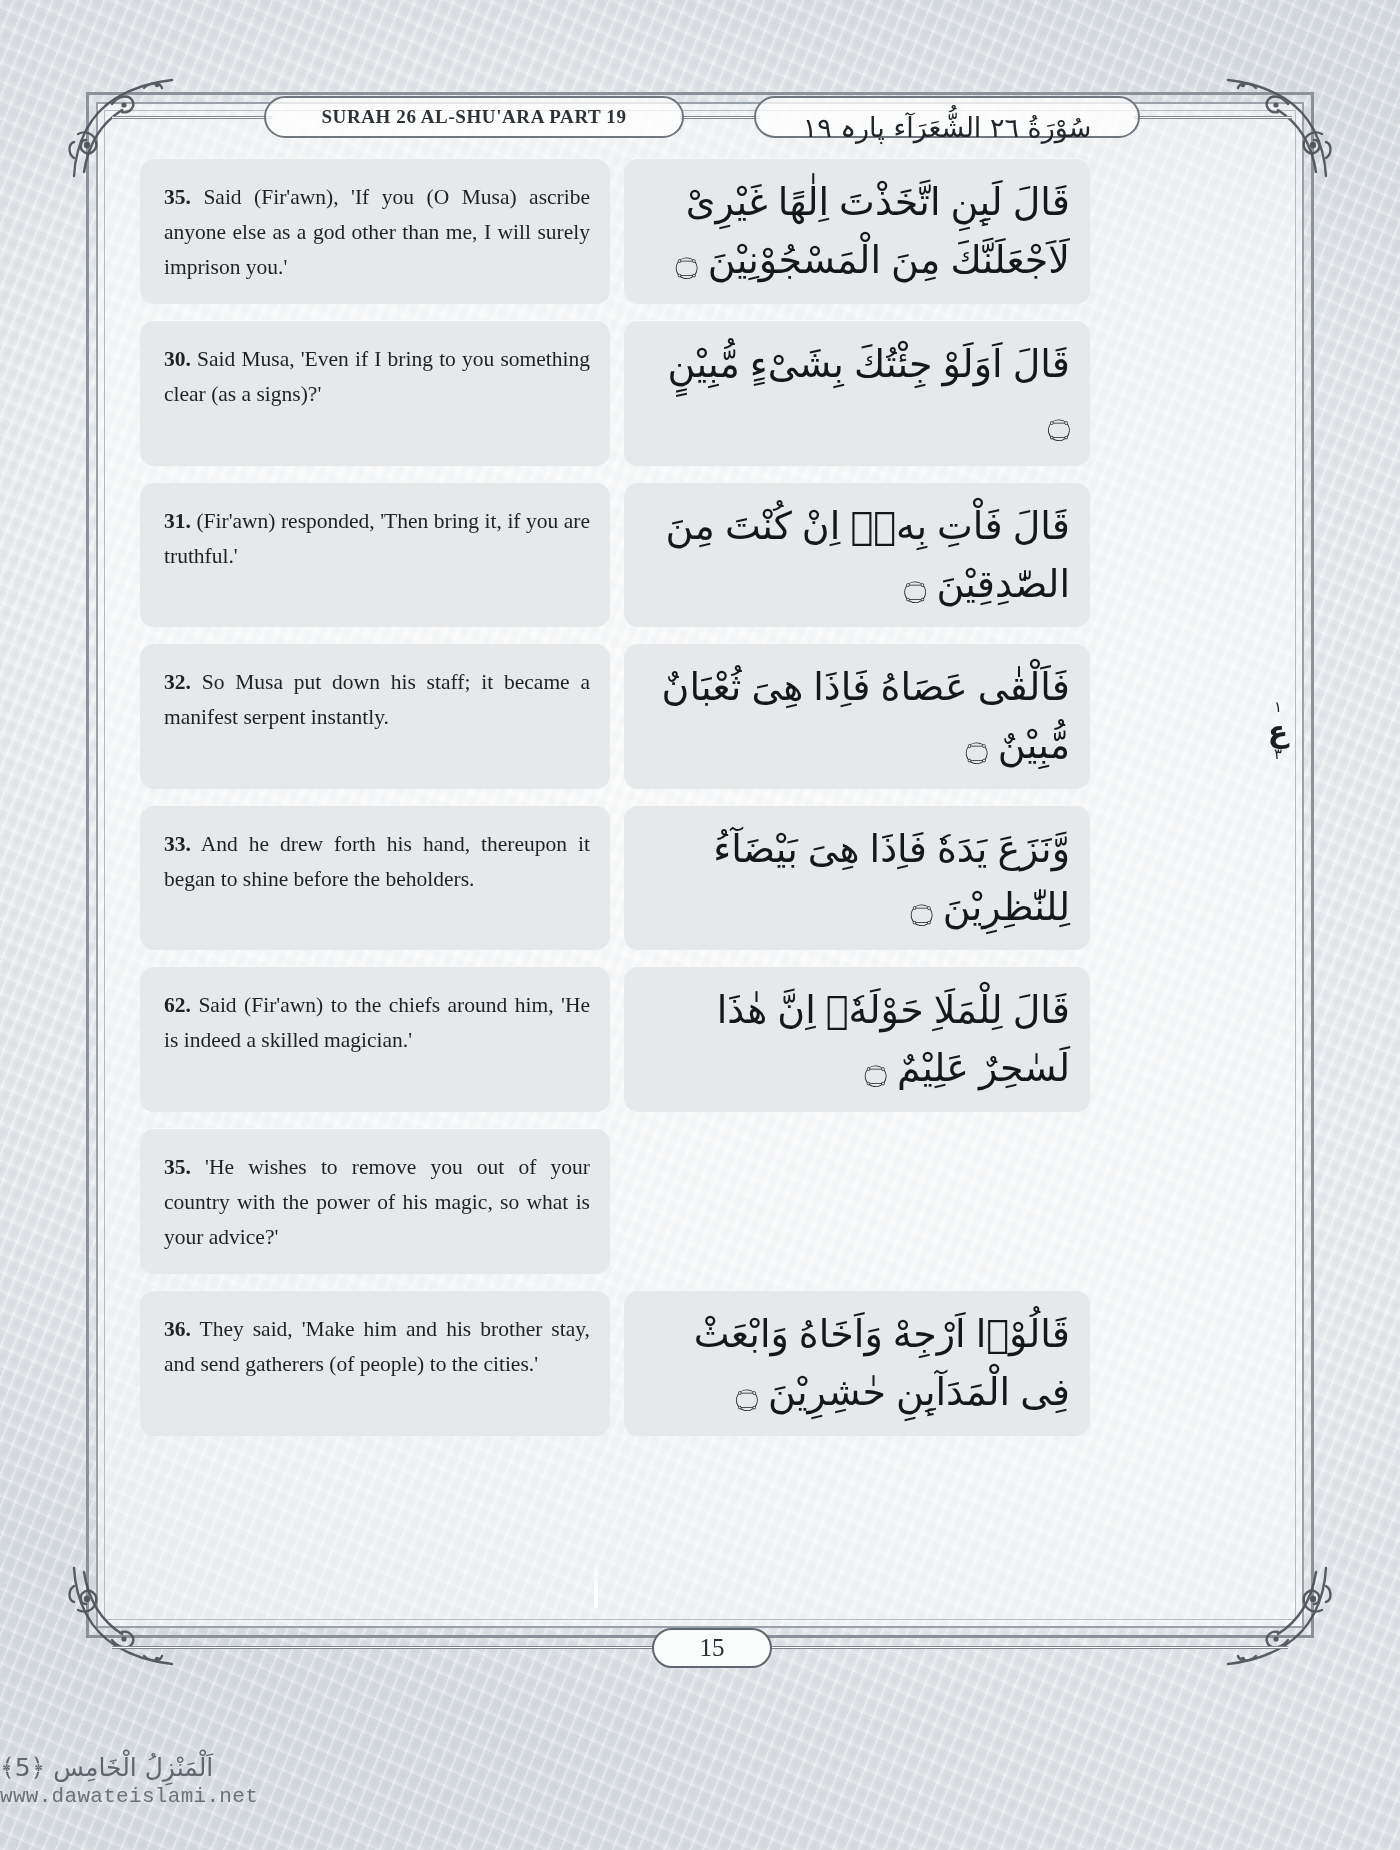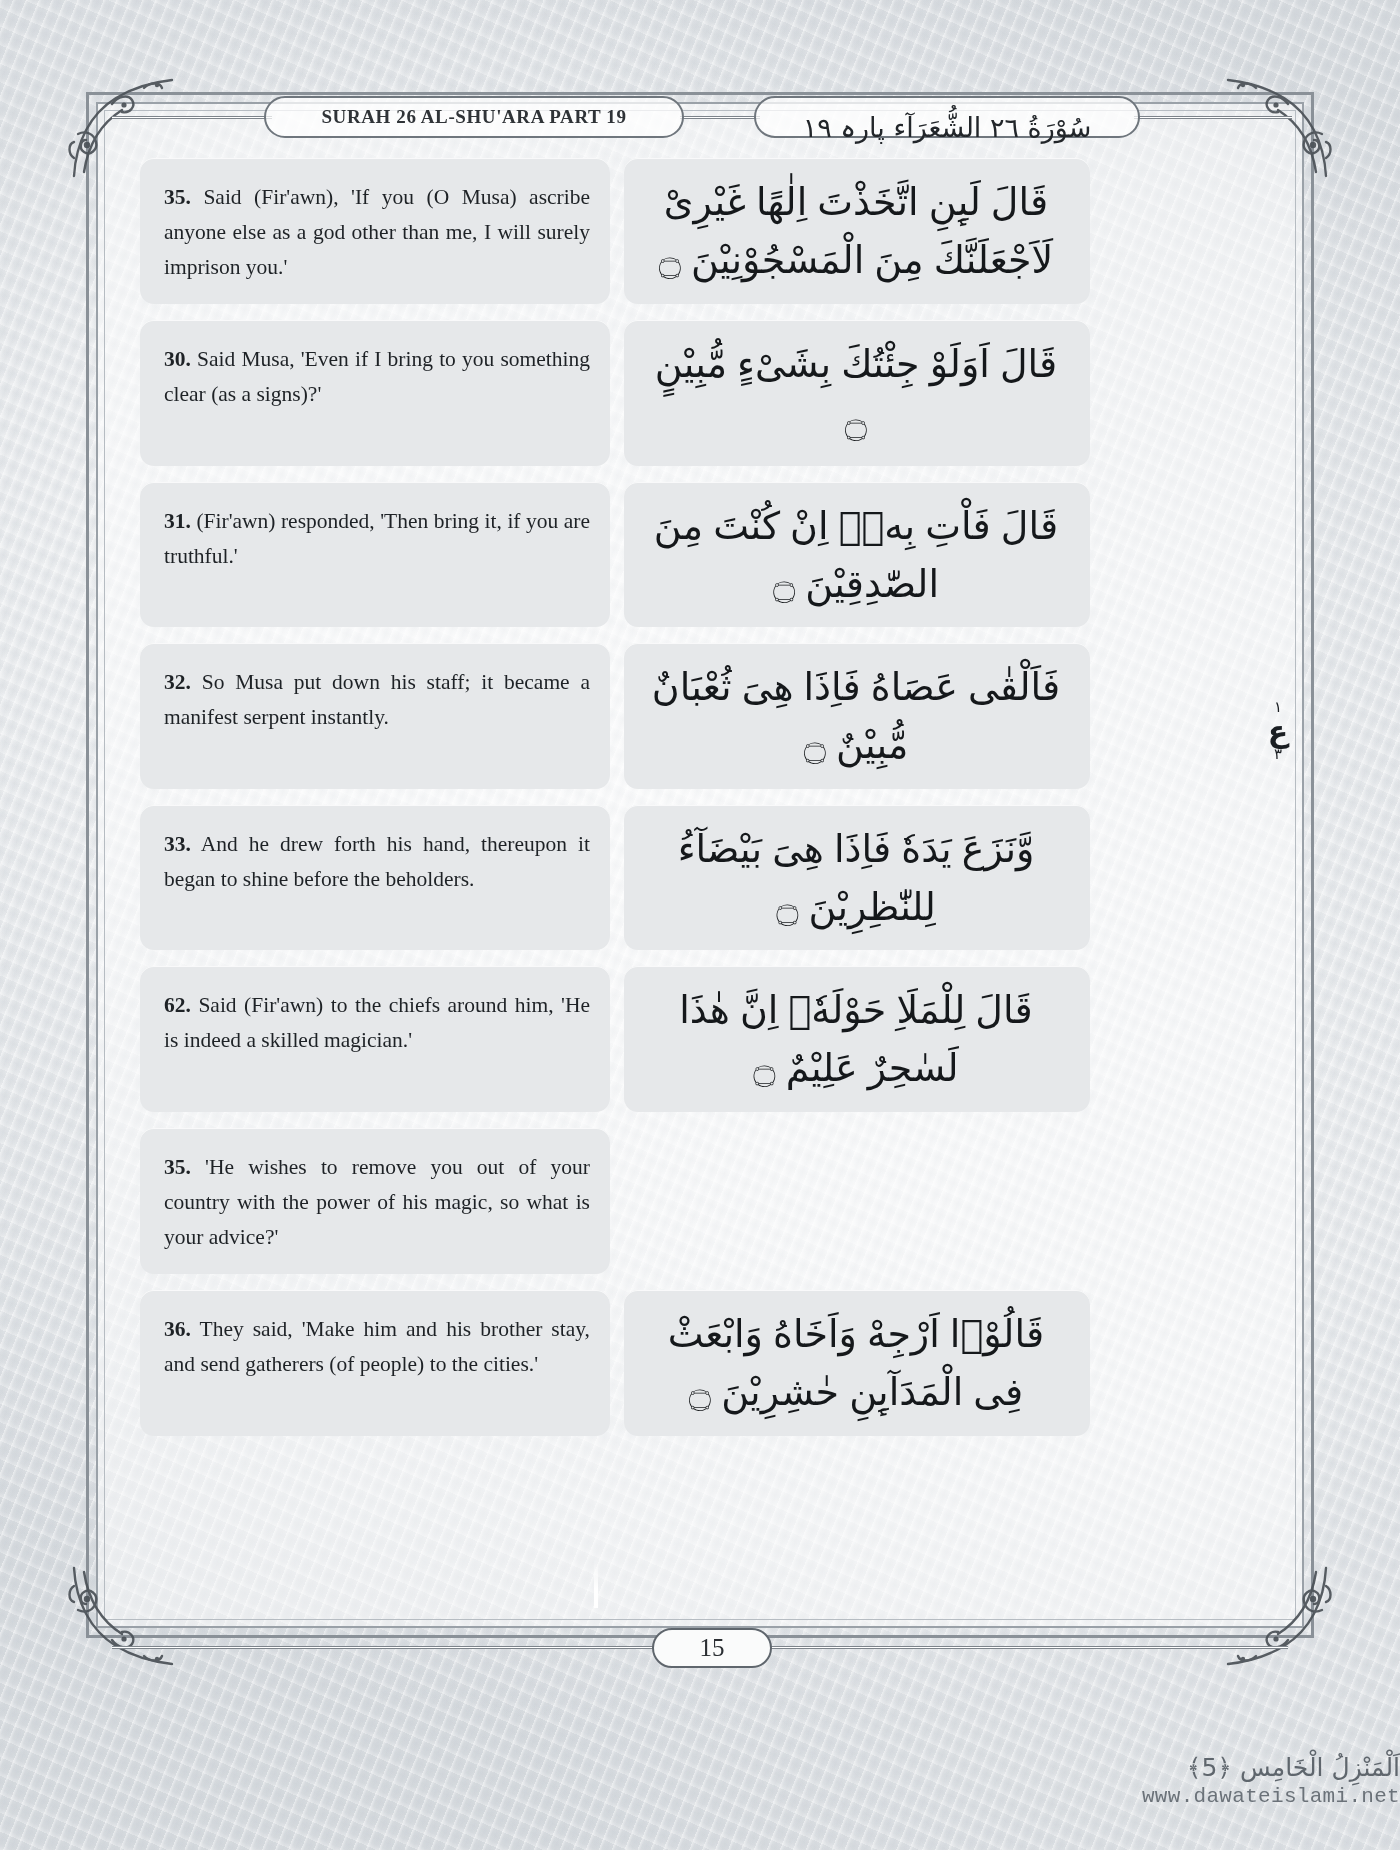--- a/index.html
+++ b/index.html
@@ -163,21 +163,21 @@
     text-align: justify;
     text-justify: inter-word;
     hyphens: none;
   }
   .eng-text .vnum {
     font-weight: bold;
   }
   .ar-text {
     font-family: "DejaVu Sans", "DejaVu Serif", sans-serif;
     direction: rtl;
-    text-align: center;
+    text-align: right;
     color: #15181b;
     font-size: 38px;
     line-height: 1.52;
     word-spacing: -2px;
   }
 
   
   #ruku-marker {
     position: absolute;
     left: 1258px;
@@ -231,21 +231,21 @@
     position: absolute;
     left: 594px; top: 1560px;
     width: 4px; height: 48px;
     background: linear-gradient(to bottom, rgba(255,255,255,0) 0%, #ffffff 60%, #ffffff 100%);
   }
 
   #colophon {
     position: absolute;
     left: 0; top: 1752px;
     width: 1400px;
-    text-align: right;
+    text-align: left;
   }
   #colophon-arabic {
     font-family: "DejaVu Sans", sans-serif;
     font-size: 25px;
     color: #5f666d;
     direction: rtl;
     line-height: 1.25;
   }
   #colophon-url {
     font-family: Liberation Mono, monospace;

